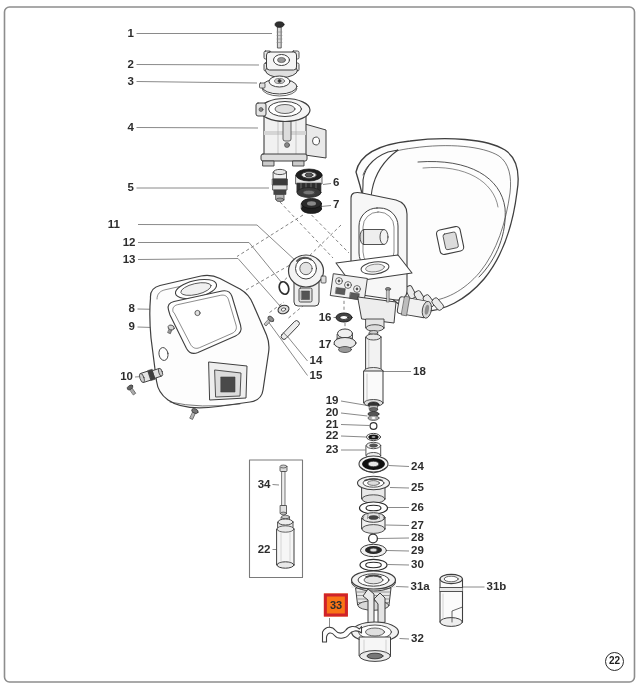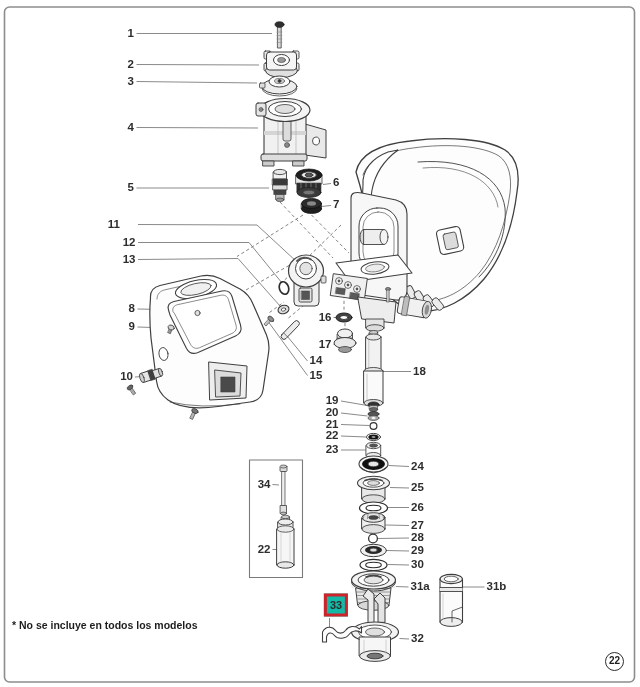--- a/index.html
+++ b/index.html
@@ -1,21 +1,21 @@
 <!DOCTYPE html>
 <html><head>
 <meta charset="utf-8">
 <style>
   html,body{margin:0;padding:0;background:#fff;}
   .page{position:relative;width:640px;height:687px;background:#fff;overflow:hidden;
         font-family:"Liberation Sans",sans-serif;}
   svg.canvas{position:absolute;left:0;top:0;width:640px;height:687px;}
   #labels{position:absolute;left:0;top:0;width:640px;height:687px;pointer-events:none;}
   .callout{position:absolute;font-weight:700;font-size:11.5px;color:#2d2d2d;line-height:1;white-space:nowrap;}
-  .callout.boxed{font-size:11px;padding:3px 3px;background:#14b8a6;border:3px solid #cf232b;}
+  .callout.boxed{font-size:11px;padding:3px 3px;background:#f97316;border:3px solid #cf232b;}
   .footnote{position:absolute;left:12px;font-size:10.5px;font-weight:700;color:#1d1d1d;white-space:nowrap;}
   .page-num{position:absolute;left:605px;top:652px;box-sizing:border-box;width:19px;height:19px;
             border:1.5px solid #2d2d2d;border-radius:50%;text-align:center;font-size:10px;
             font-weight:700;color:#1d1d1d;line-height:16px;}
   #leader-layer polyline{fill:none;stroke:#8a8a8a;stroke-width:1;}
   .dash{fill:none;stroke:#6d6d6d;stroke-width:0.85;stroke-dasharray:3.2 2.6;}
 </style>
 </head>
 <body>
 
@@ -483,17 +483,16 @@
       <div class="callout" style="left: 411px; top: 551px; transform: translate(0px, -50%);">29</div>
       <div class="callout" style="left: 411px; top: 565px; transform: translate(0px, -50%);">30</div>
       <div class="callout" style="left: 410.5px; top: 587px; transform: translate(0px, -50%);">31a</div>
       <div class="callout" style="left: 486.5px; top: 587px; transform: translate(0px, -50%);">31b</div>
       <div class="callout" style="left: 411px; top: 639px; transform: translate(0px, -50%);">32</div>
       <div class="callout boxed" style="left: 336px; top: 604.5px; transform: translate(-50%, -50%); border-color: rgb(207, 35, 43);">33</div>
       <div class="callout" style="left: 270.5px; top: 484.5px; transform: translate(-100%, -50%);">34</div>
       <div class="callout" style="left: 270.5px; top: 549.5px; transform: translate(-100%, -50%);">22</div>
     </div>
 
-<div class="footnote" style="top:619px">* No se incluye en todos los modelos</div>
 
 <div class="page-num">22</div>
 
 </div>
 
 </body></html>

